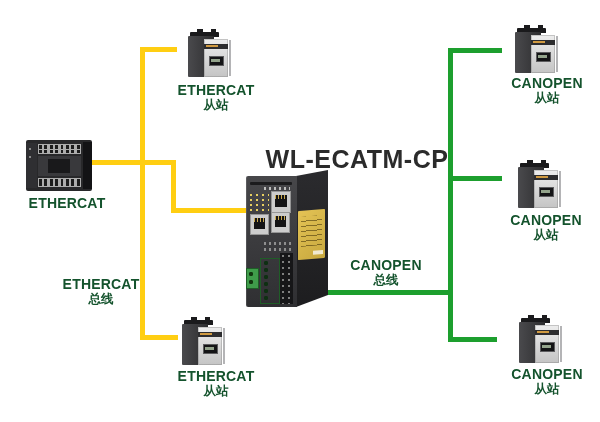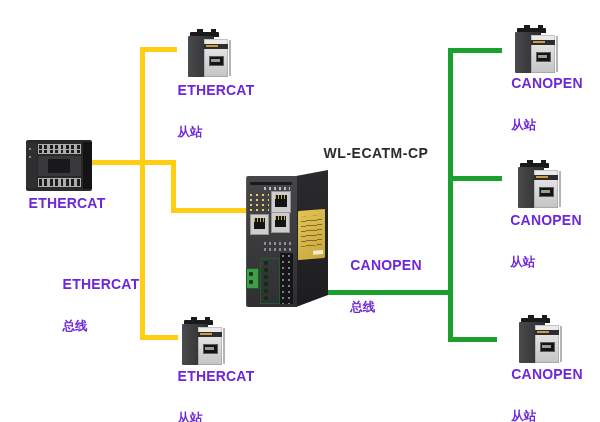--- a/index.html
+++ b/index.html
@@ -17,33 +17,33 @@
   #y-trunk-v     { left:140px; top:47px;  width:5px;   height:293px; }
   #y-branch-top  { left:140px; top:47px;  width:37px;  height:5px; }
   #y-branch-bot  { left:140px; top:335px; width:38px;  height:5px; }
   #g-out-h       { left:300px; top:290px; width:153px; height:5px; }
   #g-trunk-v     { left:448px; top:48px;  width:5px;   height:294px; }
   #g-branch-top  { left:448px; top:48px;  width:54px;  height:5px; }
   #g-branch-mid  { left:448px; top:176px; width:54px;  height:5px; }
   #g-branch-bot  { left:448px; top:337px; width:49px;  height:5px; }
 
   
-  .node-label { position:absolute; z-index:3; transform:translateX(-50%); text-align:left; color:#6d28d9; font-weight:700; white-space:nowrap; }
+  .node-label { position:absolute; z-index:3; transform:translateX(-50%); text-align:center; color:#14532d; font-weight:700; white-space:nowrap; }
   .node-label .en { display:block; font-size:14px; line-height:15px; letter-spacing:.2px; }
-  .node-label .cn { display:block; font-size:12.5px; line-height:15px;margin-top:27px; }
+  .node-label .cn { display:block; font-size:12.5px; line-height:15px; }
   #lbl-master   { left:67px;  top:196px; }
   #lbl-et-top   { left:216px; top:83px; }
   #lbl-et-bot   { left:216px; top:369px; }
   #lbl-et-bus   { left:101px; top:277px; }
   #lbl-co-bus   { left:386px; top:258px; }
   #lbl-co-1     { left:547px; top:76px; }
   #lbl-co-2     { left:546px; top:213px; }
   #lbl-co-3     { left:547px; top:367px; }
-  #gw-title { position:absolute; z-index:3; left:376px; top:145px; transform:translateX(-50%);
-              font-size:14px; font-weight:700; color:#2b2b2b; letter-spacing:.5px; white-space:nowrap; }
+  #gw-title { position:absolute; z-index:3; left:357px; top:145px; transform:translateX(-50%);
+              font-size:25px; font-weight:700; color:#2b2b2b; letter-spacing:.5px; white-space:nowrap; }
 
   
   .drive { position:absolute; z-index:2; width:44px; height:48px; }
   .drive .foot-a { position:absolute; left:9px;  top:0; width:6px; height:4px; background:#1b1b1d; }
   .drive .foot-b { position:absolute; left:23px; top:0; width:5px; height:4px; background:#1b1b1d; }
   .drive .cap    { position:absolute; left:2px; top:3px; width:29px; height:5px; background:#1a1a1c; border-radius:1px 1px 0 0; }
   .drive .body   { position:absolute; left:0; top:7px; width:26px; height:41px; background:linear-gradient(90deg,#4a4a4d,#2d2d2f); border-radius:1px; }
   .drive .panel  { position:absolute; left:16px; top:10px; width:24px; height:38px; background:linear-gradient(180deg,#ededed,#c4c4c4); box-shadow:inset 0 0 0 1px rgba(120,120,120,.35); }
   .drive .brand  { position:absolute; left:16px; top:15px; width:24px; height:5px; background:#2d2d2f; }
   .drive .logo   { position:absolute; left:18px; top:16px; width:12px; height:2px; background:#d09a41; }

